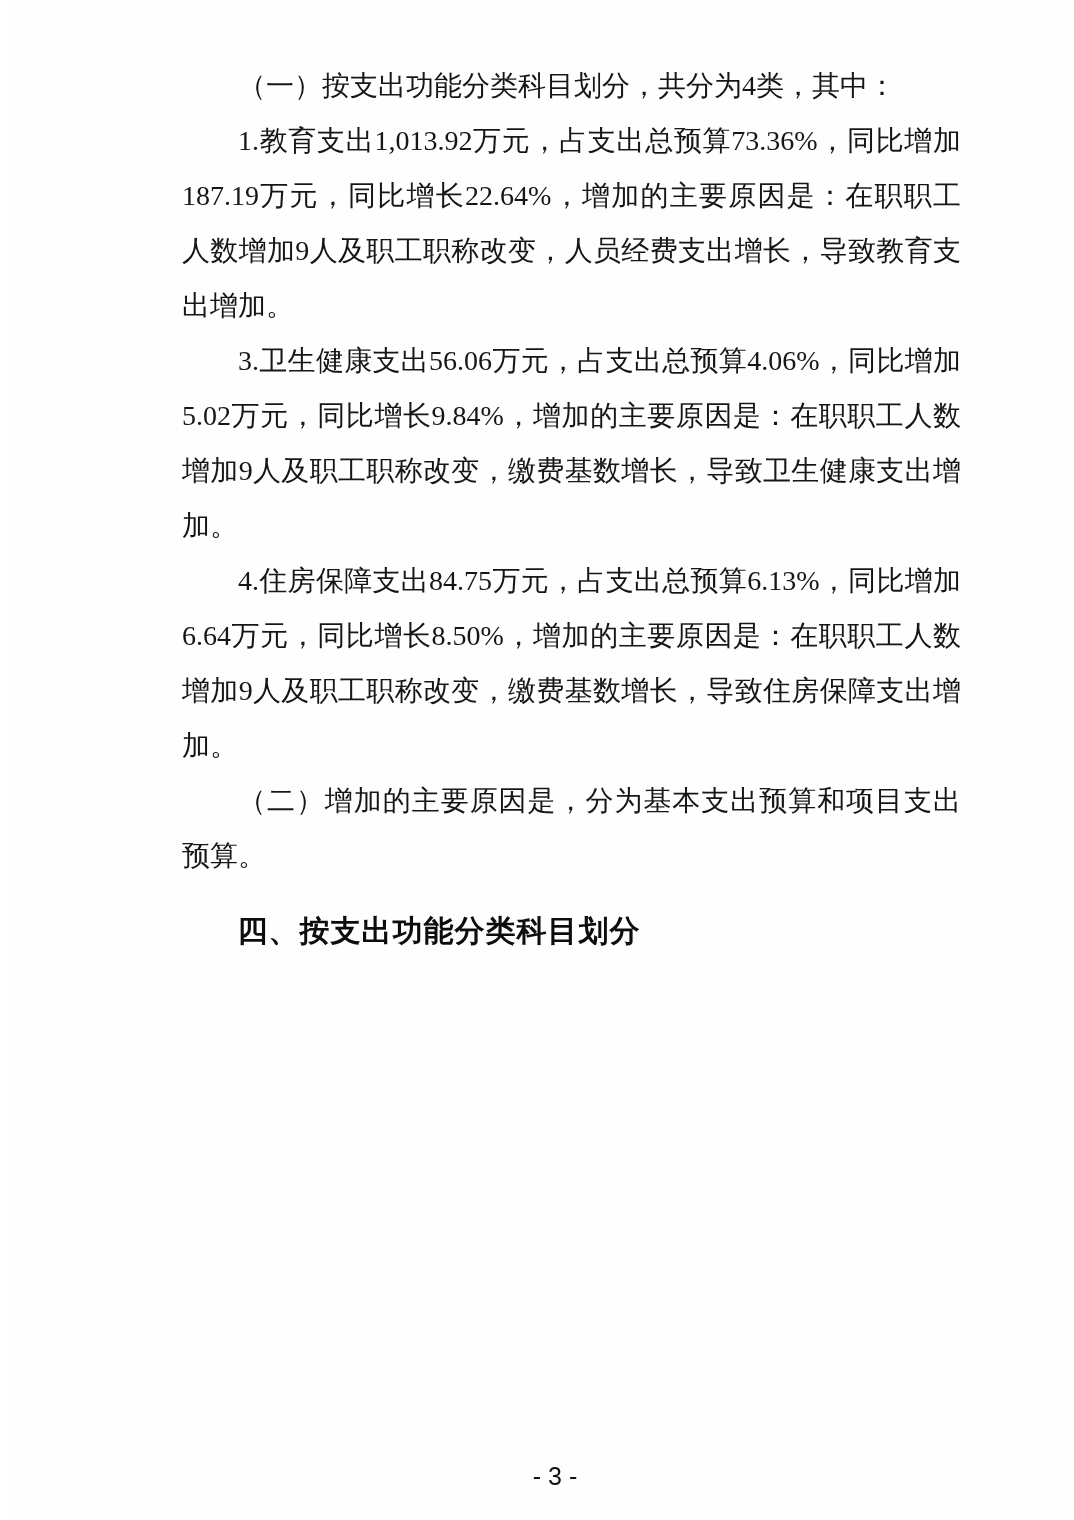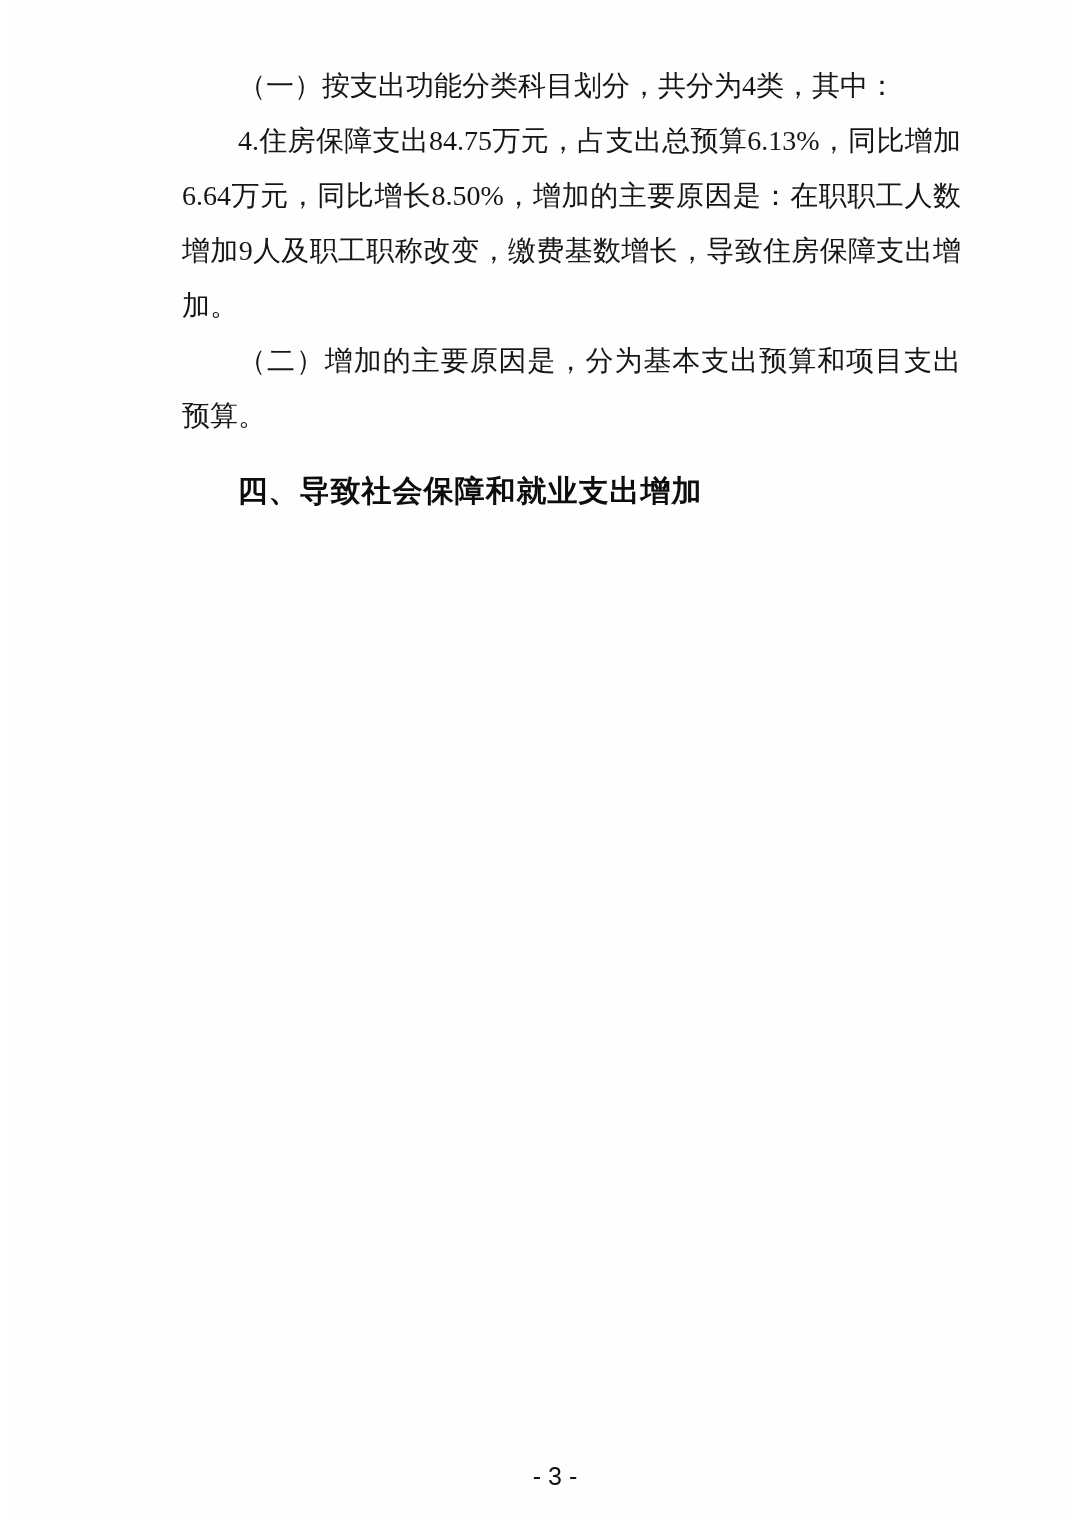--- a/index.html
+++ b/index.html
@@ -54,18 +54,20 @@
     font-size: 25px;
     color: #111111;
   }
 </style>
 </head>
 <body>
 
 <div class="page">
   <div class="content">
     <p class="body-paragraph">（一）按支出功能分类科目划分，共分为4类，其中：</p>
+    <p class="body-paragraph">1.教育支出1,013.92万元，占支出总预算73.36%，同比增加187.19万元，同比增长22.64%，增加的主要原因是：在职职工人数增加9人及职工职称改变，人员经费支出增长，导致教育支出增加。</p>
+    <p class="body-paragraph">3.卫生健康支出56.06万元，占支出总预算4.06%，同比增加5.02万元，同比增长9.84%，增加的主要原因是：在职职工人数增加9人及职工职称改变，缴费基数增长，导致卫生健康支出增加。</p>
     <p class="body-paragraph">4.住房保障支出84.75万元，占支出总预算6.13%，同比增加6.64万元，同比增长8.50%，增加的主要原因是：在职职工人数增加9人及职工职称改变，缴费基数增长，导致住房保障支出增加。</p>
     <p class="body-paragraph">（二）增加的主要原因是，分为基本支出预算和项目支出预算。</p>
-    <h2 class="section-heading">四、导致社会保障和就业支出增加</h2>
+    <h2 class="section-heading">四、按支出功能分类科目划分</h2>
   </div>
   <div class="page-footer">- 3 -</div>
 </div>
 
 </body></html>

